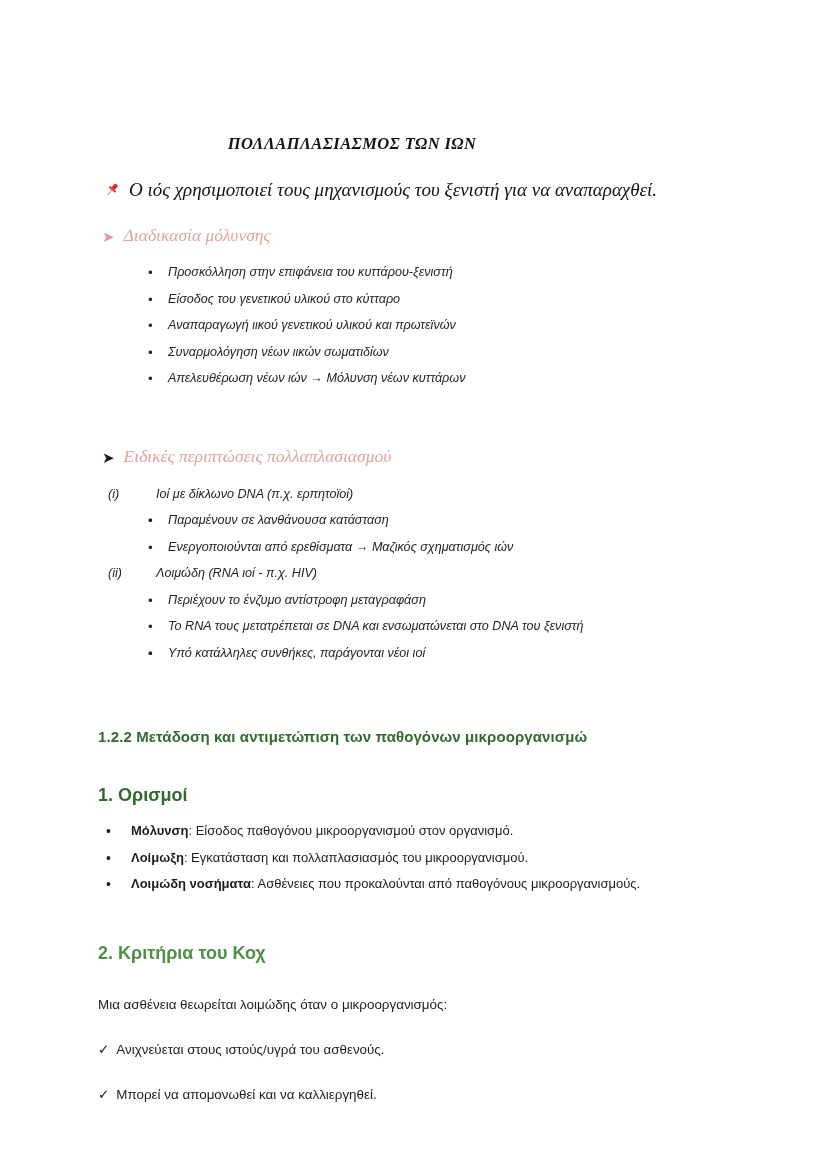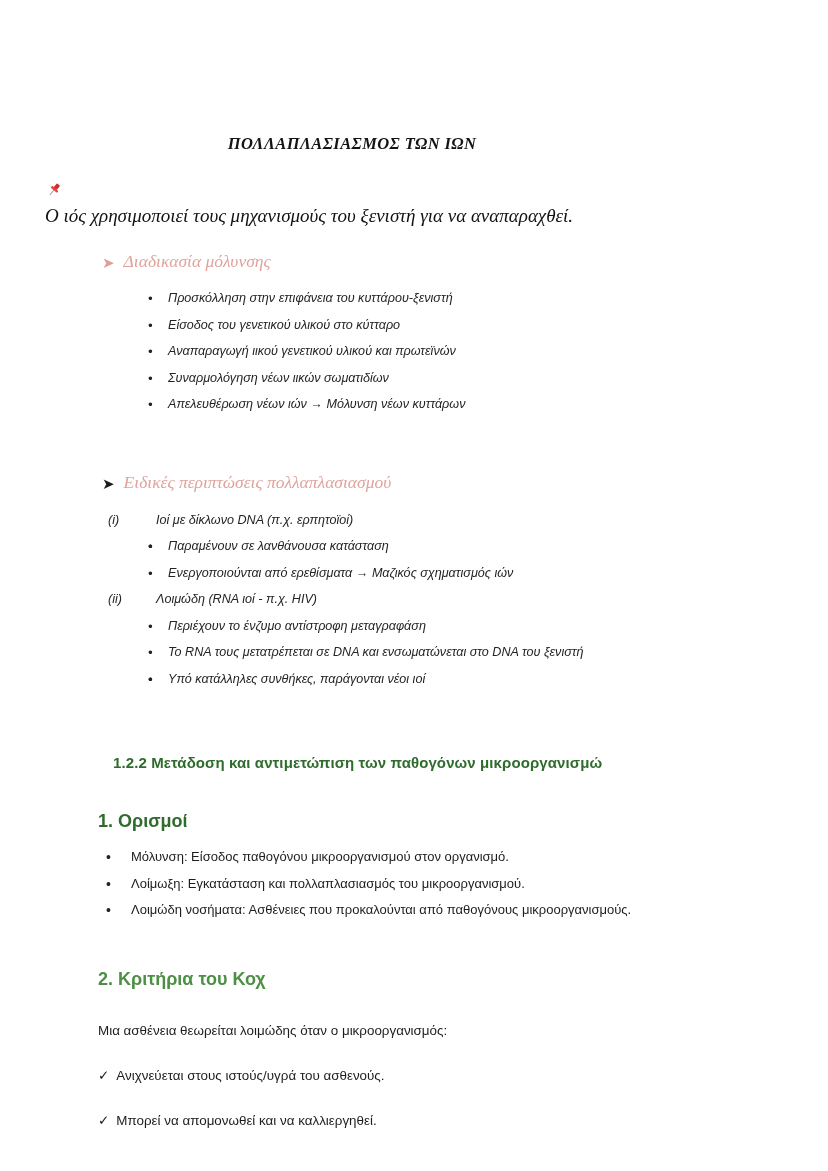--- a/index.html
+++ b/index.html
@@ -39,22 +39,21 @@
     line-height: 1.2;
   }
 
   
   .pin-line {
     display: flex;
     align-items: baseline;
     gap: 8px;
     margin: 0;
     padding-top: 24px;
-    padding-left: 45px;
-    flex-direction: column;
+    padding-left: 103px;
   }
   .pin-icon {
     flex: 0 0 auto;
     width: 18px;
     height: 18px;
     position: relative;
     top: 3px;
   }
   .pin-line-text {
     font-family: "Liberation Serif", "DejaVu Serif", serif;
@@ -170,21 +169,21 @@
   .h-section {
     font-family: "Liberation Sans", "DejaVu Sans", sans-serif;
     font-weight: bold;
     font-size: 15px;
     color: #2f6b2d;
     margin: 0;
     padding-left: 98px;
     line-height: 1.3;
     letter-spacing: 0.1px;
   }
-  .h-section.main { padding-top: 56px; margin-left: 15px; }
+  .h-section.main { padding-top: 56px; }
   .h-sub {
     font-family: "Liberation Sans", "DejaVu Sans", sans-serif;
     font-weight: bold;
     font-size: 18px;
     color: #2f6b2d;
     margin: 0;
     padding-left: 98px;
     padding-top: 37px;
     line-height: 1.3;
   }
@@ -205,21 +204,21 @@
     line-height: 1.35;
     margin-bottom: 9px;
   }
   #definitions li .dot {
     position: absolute;
     left: -25px;
     top: 0;
     font-size: 14px;
     color: #222;
   }
-  #definitions .term { font-weight: normal; }
+  #definitions .term { font-weight: bold; }
 
   
   .koch-lead {
     font-family: "Liberation Sans", "DejaVu Sans", sans-serif;
     font-size: 13.4px;
     color: #1d1d1d;
     margin: 0;
     padding-left: 98px;
     padding-top: 31px;
     line-height: 1.4;

